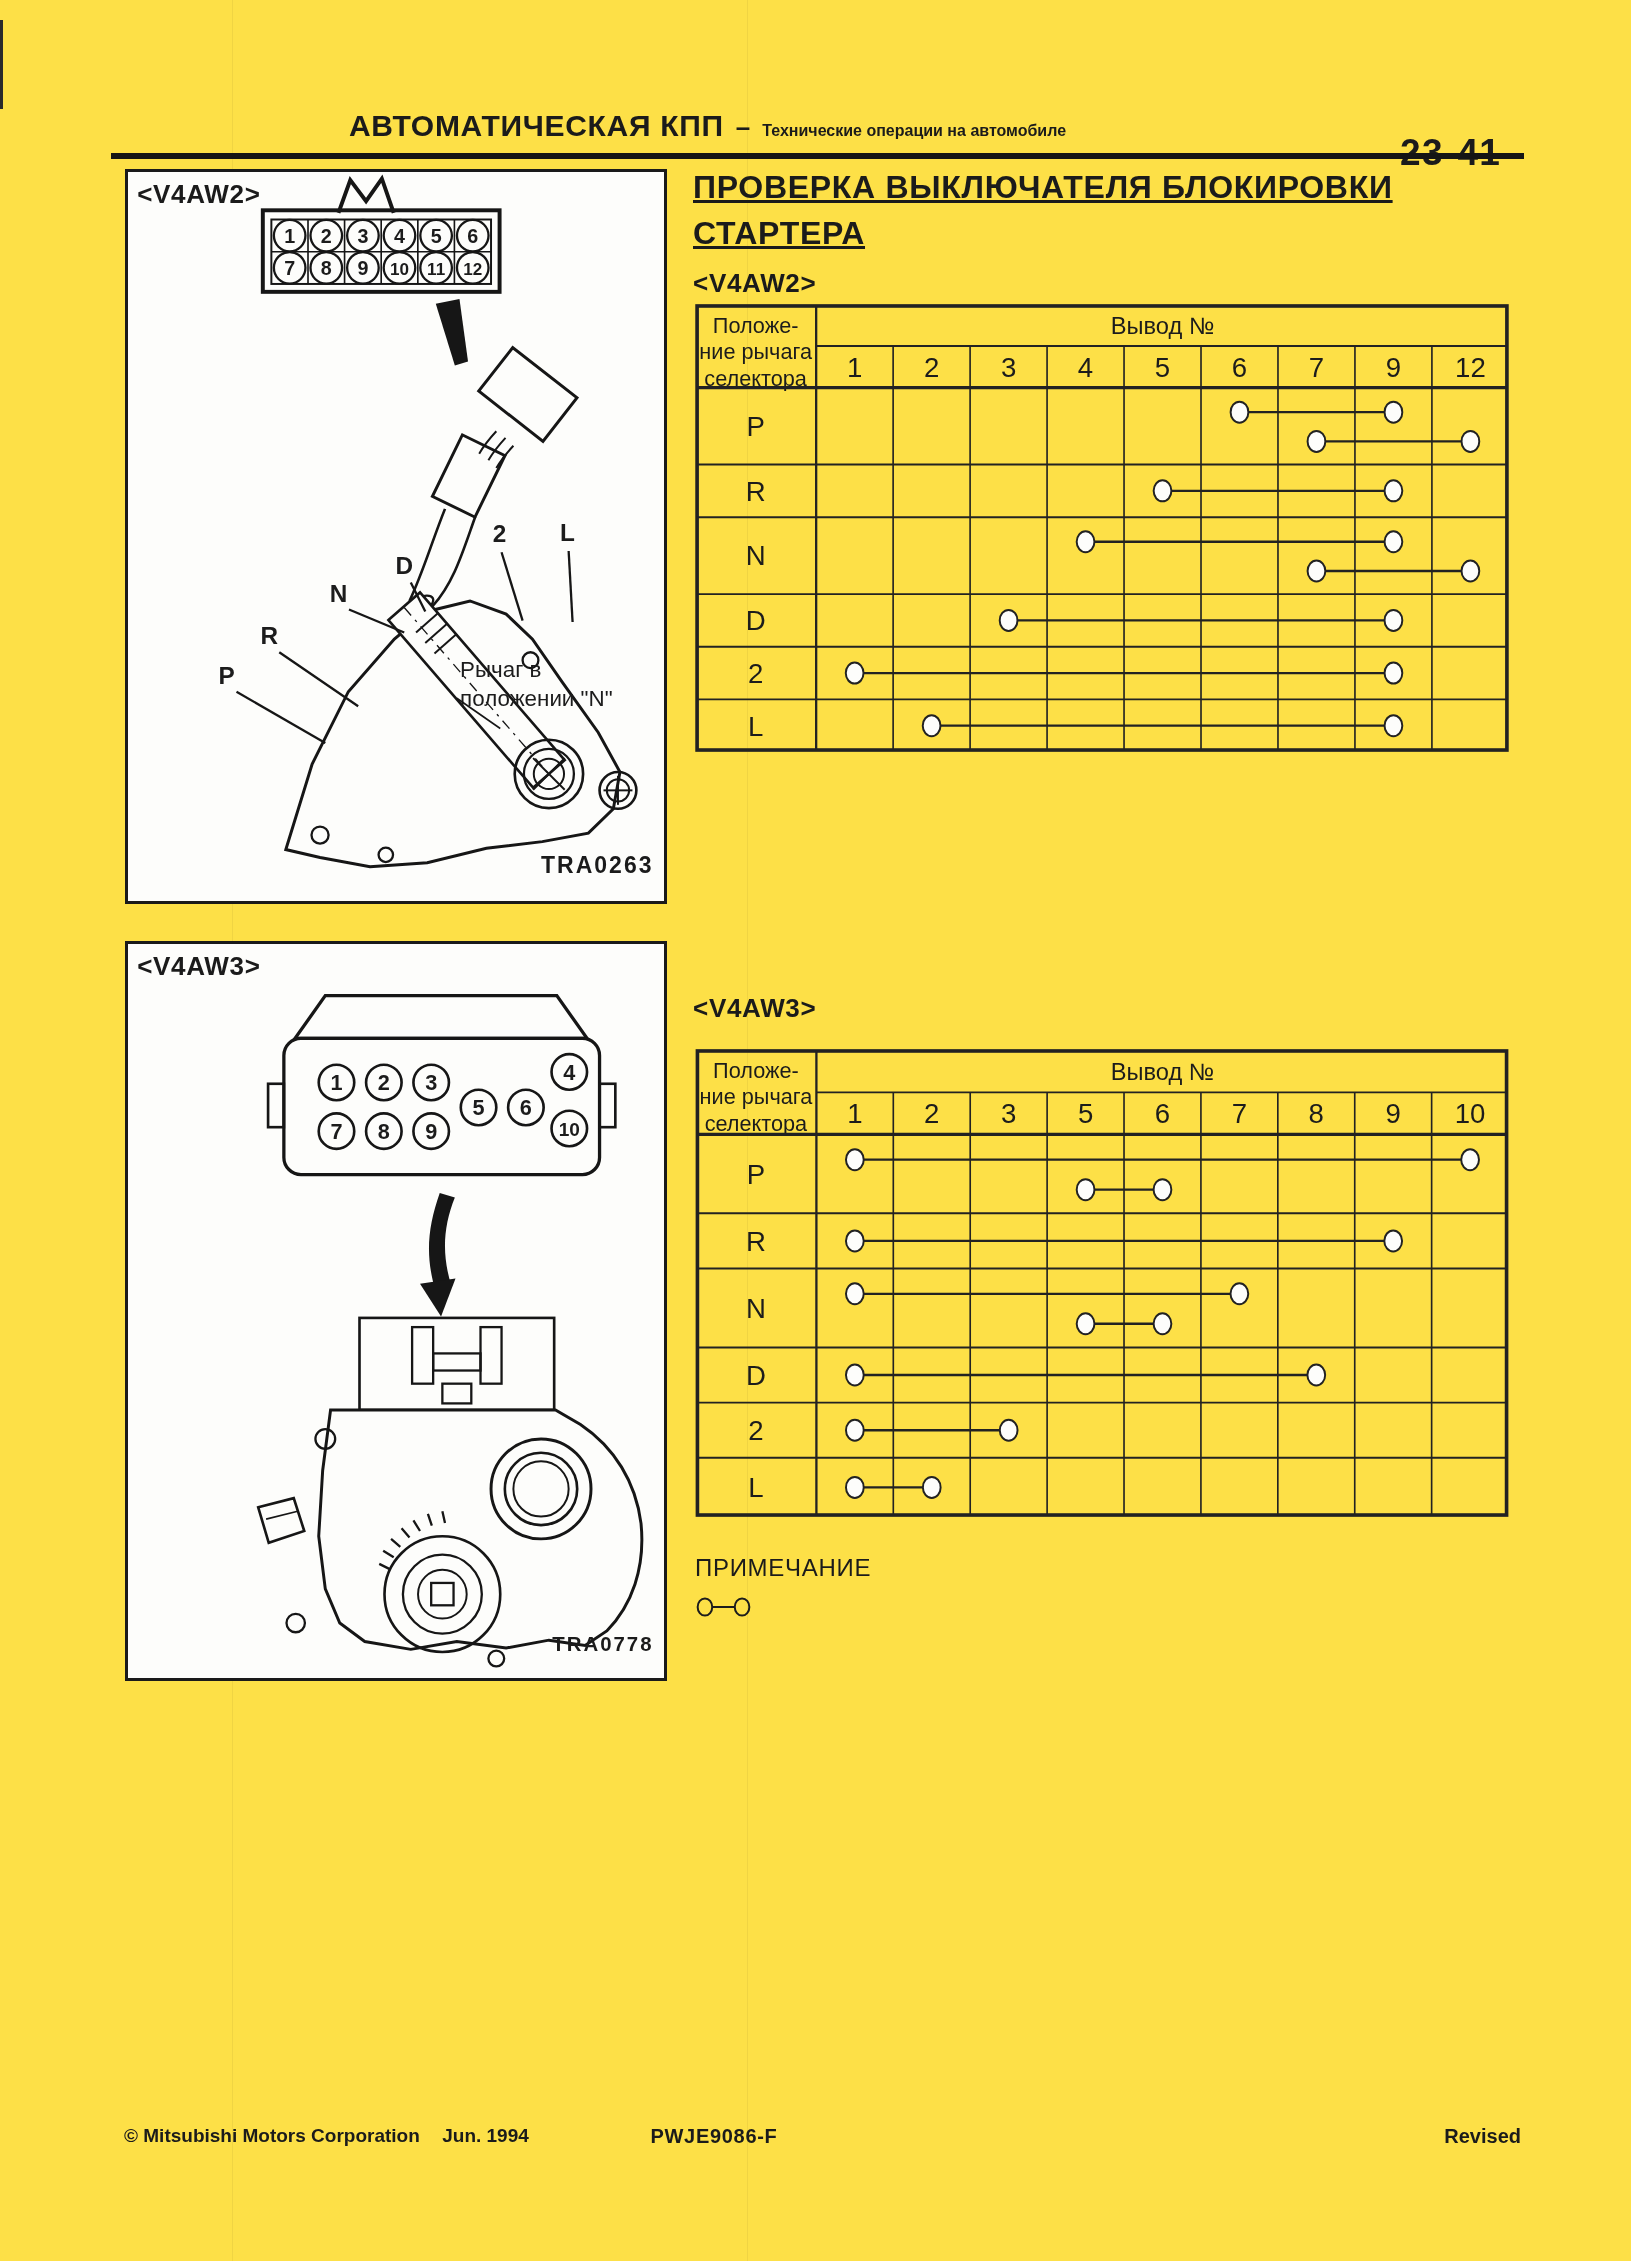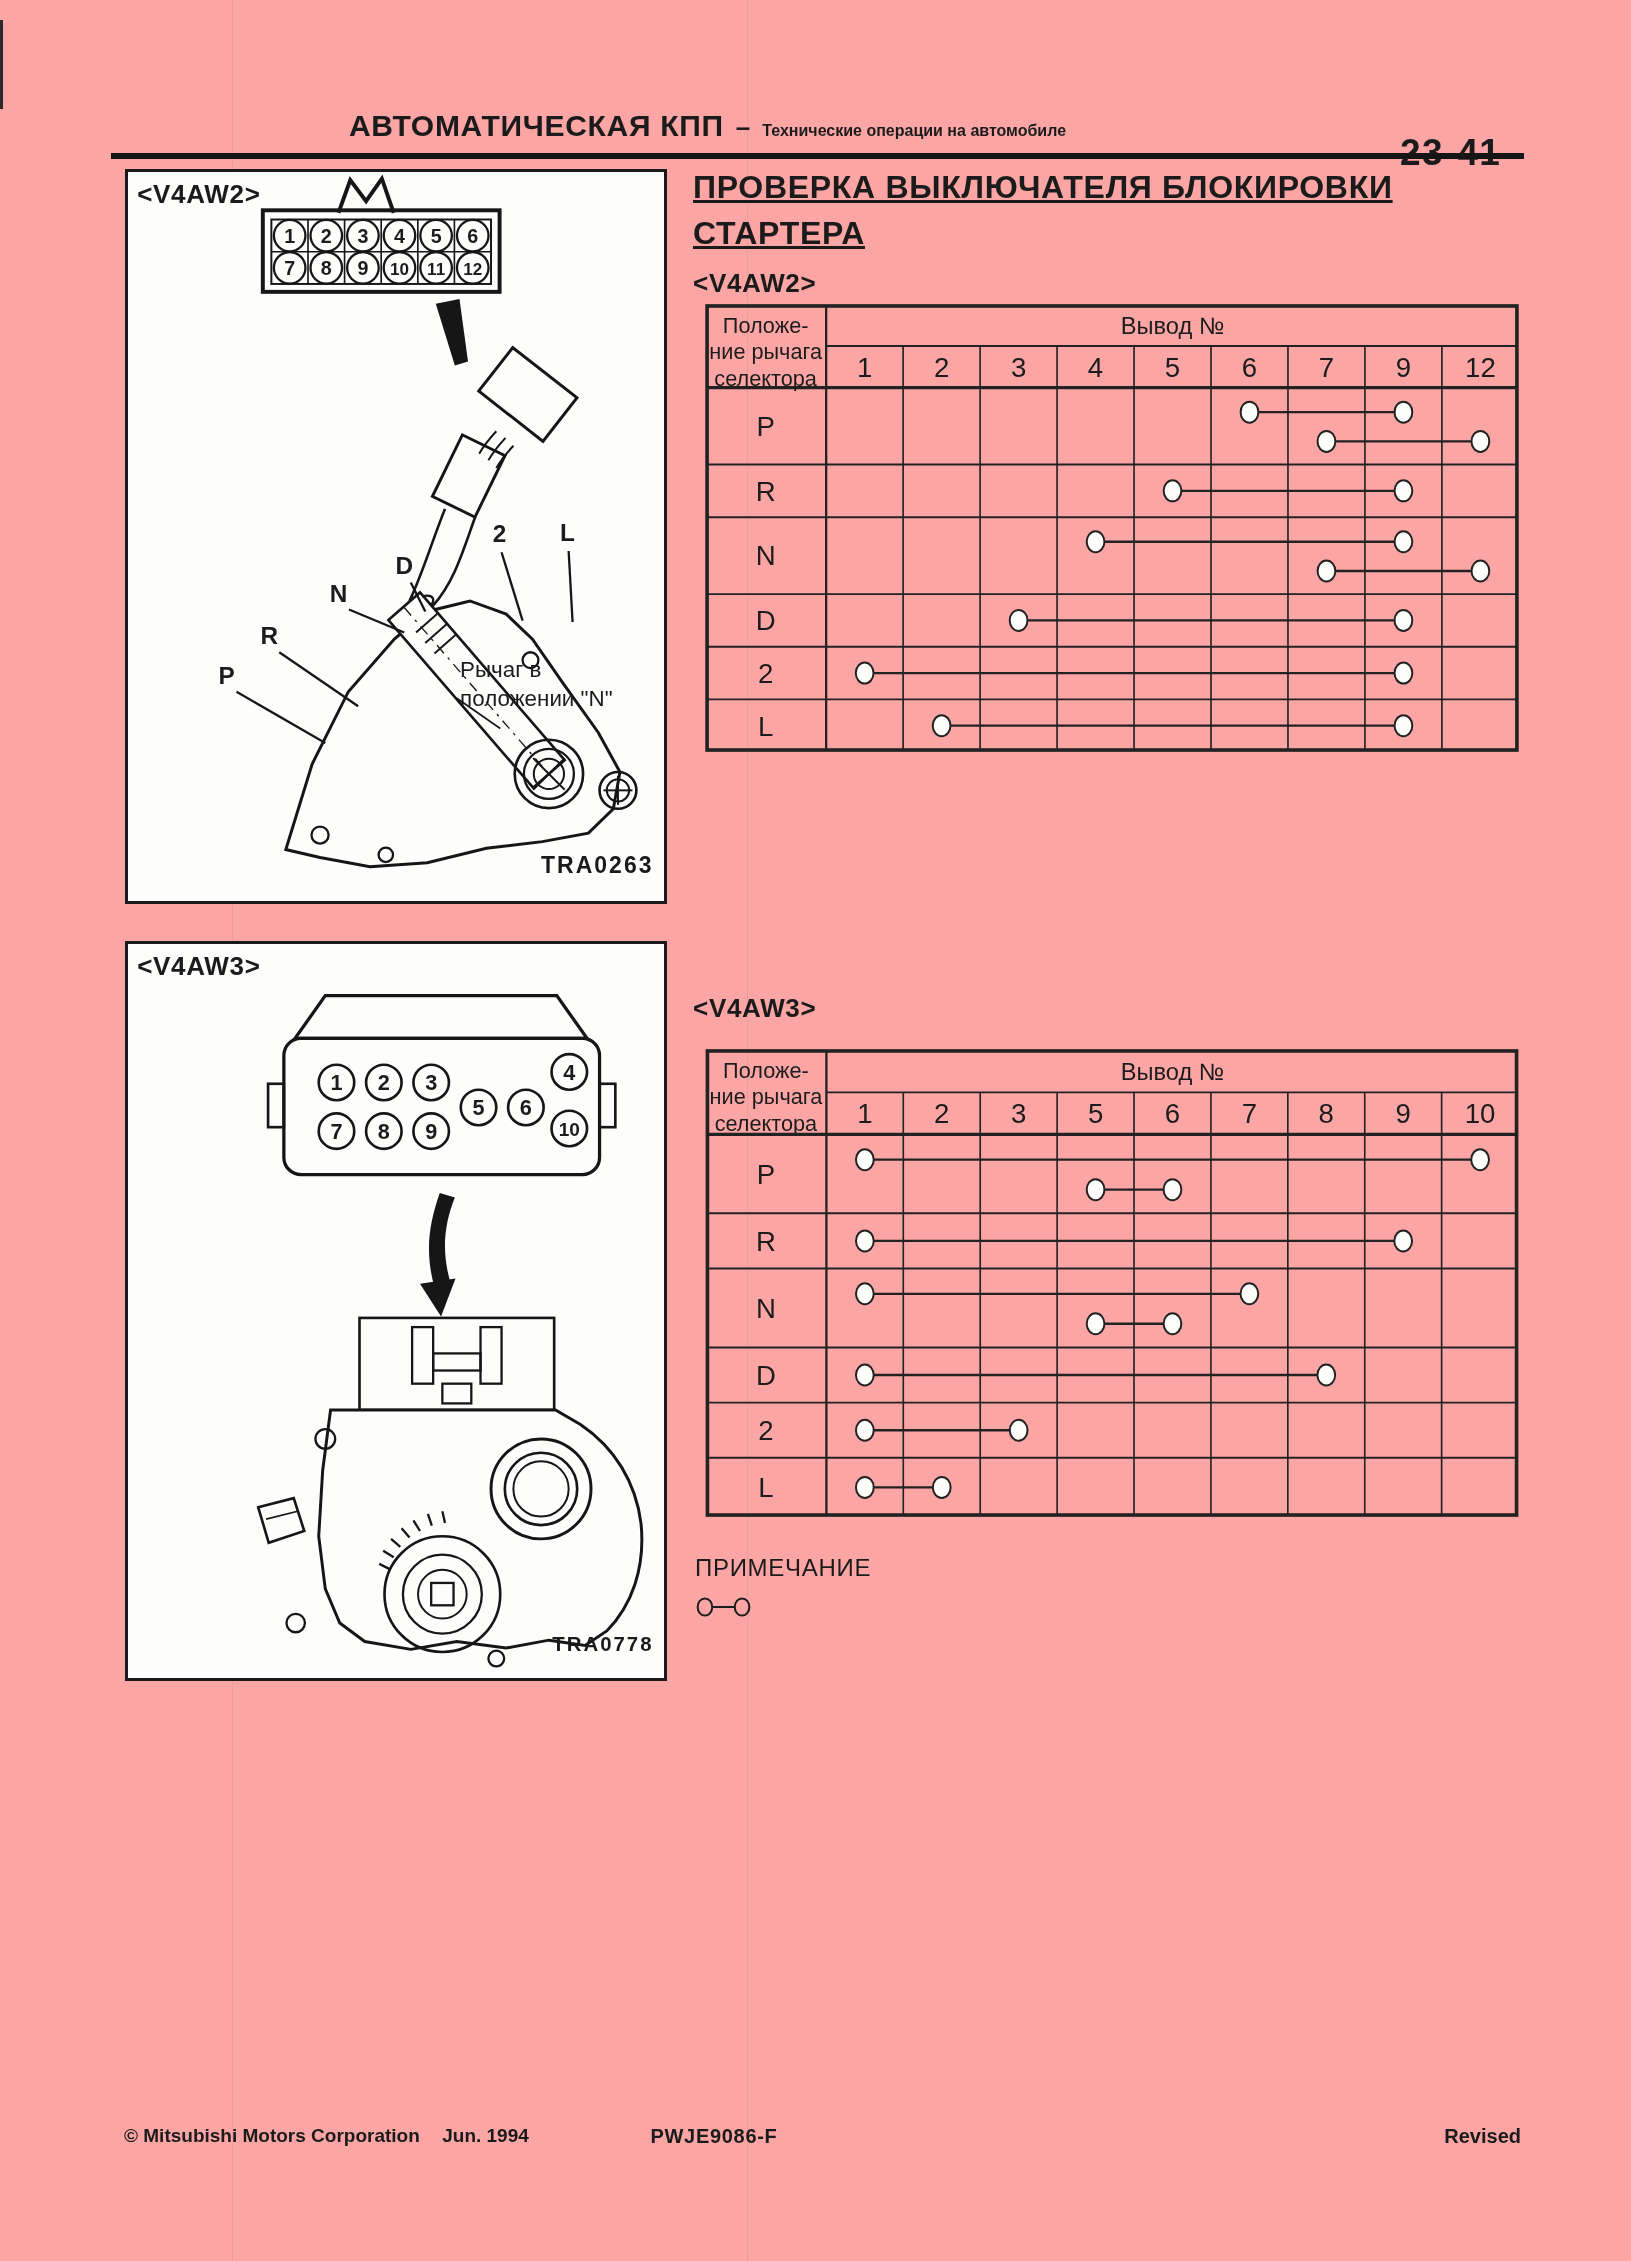--- a/index.html
+++ b/index.html
@@ -1,36 +1,36 @@
 <!DOCTYPE html>
 <html style="font-size:10.5px"><head>
 <meta charset="utf-8">
 <style>
   html,body{margin:0;padding:0;background:#e8e8e6;}
-  .page{position:relative;width:1632px;height:2261px;background:#fca5a5;overflow:hidden;
+  .page{position:relative;width:1632px;height:2261px;background:#fde047;overflow:hidden;
         font-family:"Liberation Sans","DejaVu Sans",sans-serif;color:#1b1b1b;}
   .artifact{position:absolute;pointer-events:none;}
   
   .hdr-row{position:absolute;left:349px;top:109px;display:flex;align-items:baseline;gap:12px;white-space:nowrap;}
   .hdr-main{font-size:30px;font-weight:bold;letter-spacing:0.7px;}
   .hdr-dash{font-size:26px;font-weight:bold;}
   .hdr-sub{font-size:16px;font-weight:bold;}
   .page-num{position:absolute;left:1400px;top:100px;width:118px;font-size:37px;font-weight:bold;letter-spacing:1.3px;margin-top:32px;}
   .hdr-rule{position:absolute;left:111px;top:153px;width:1413px;height:6px;background:#151515;}
   
   .figbox{position:absolute;border:3.3px solid #1a1a1a;background:#fdfdfb;}
   .box1{left:125px;top:169px;width:536px;height:729px;}
   .box2{left:125px;top:941px;width:536px;height:734px;}
   .figbox svg{position:absolute;left:0;top:0;}
   .variant-inbox{position:absolute;left:9.2px;top:6.6px;font-size:26px;font-weight:bold;letter-spacing:0.7px;}
   .figcode{position:absolute;right:10.5px;bottom:22px;font-size:23px;font-weight:bold;letter-spacing:2px;}
   
   .main-title{position:absolute;left:693px;top:164px;font-size:32px;font-weight:bold;line-height:1.45;letter-spacing:0.7px;text-decoration:underline;}
   .variant-lbl{position:absolute;font-size:26px;font-weight:bold;letter-spacing:0.7px;}
-  .ctable{position:absolute;margin-left:10px;}
+  .ctable{position:absolute;}
   .note-title{position:absolute;left:695px;top:1554px;font-size:24px;letter-spacing:0.7px;}
   .note-line{position:absolute;left:695px;top:1595px;display:flex;align-items:center;gap:14.5px;font-size:23px;}
   
   .footer-left{position:absolute;left:124px;top:2125px;font-size:19px;font-weight:600;display:flex;gap:22.4px;}
   .footer-center{position:absolute;left:0;top:2125px;width:1428px;text-align:center;font-size:20px;font-weight:600;letter-spacing:0.7px;}
   .footer-right{position:absolute;right:111px;top:2125px;font-size:20px;font-weight:600;}
   text{fill:#1c1c1c;}
 </style>
 </head>
 <body>

